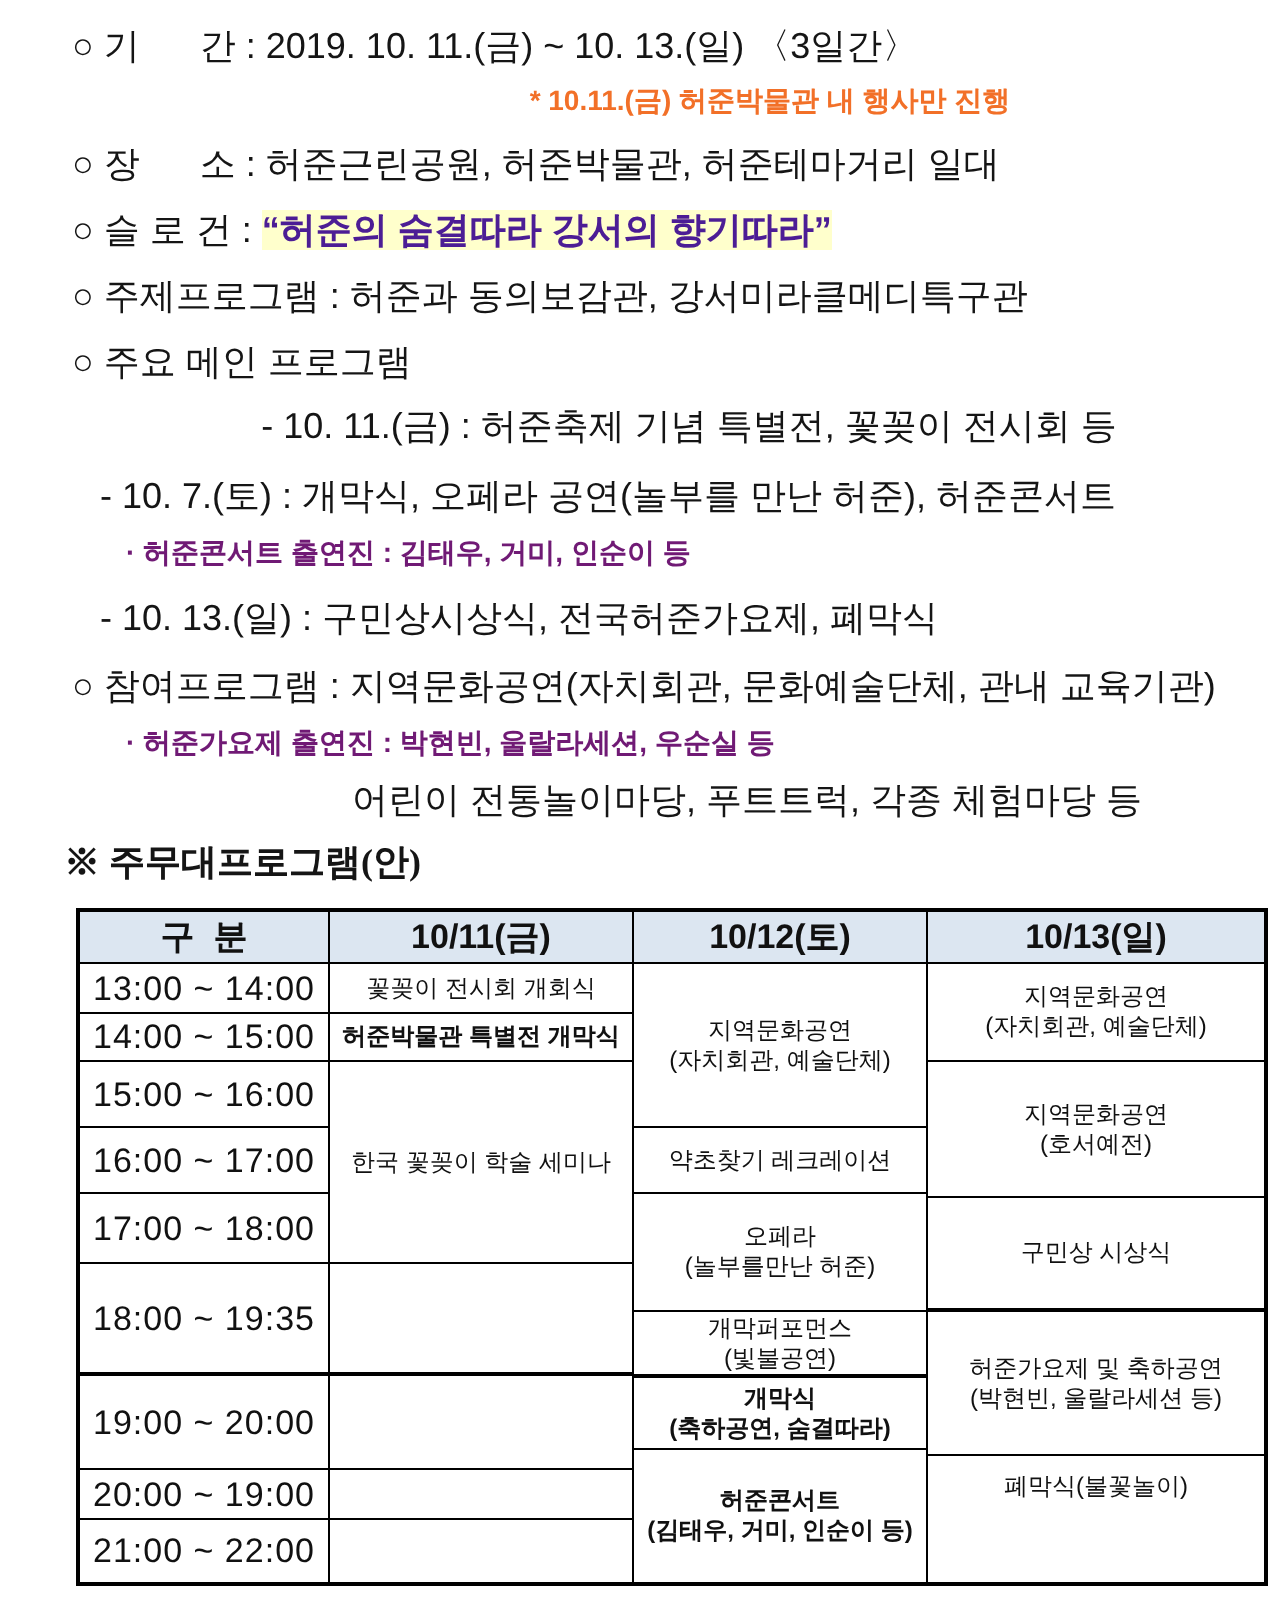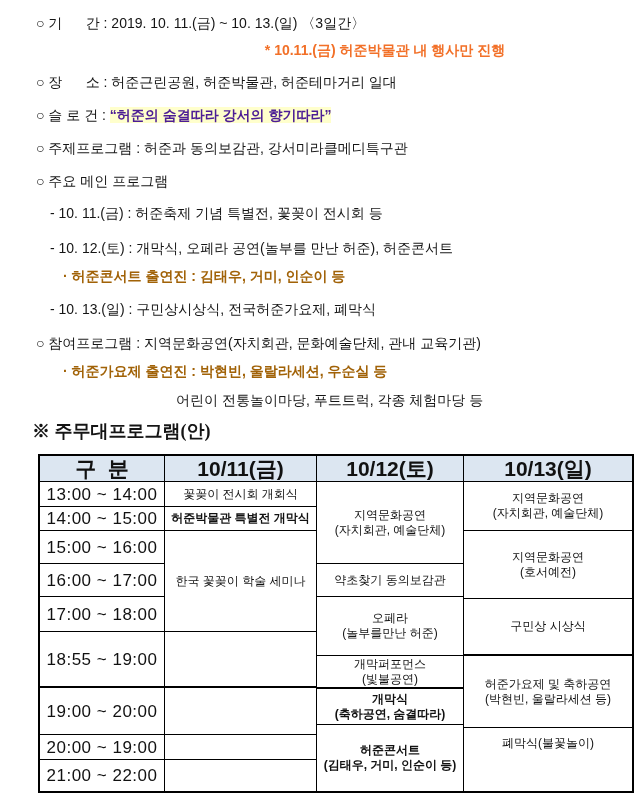--- a/index.html
+++ b/index.html
@@ -1,41 +1,41 @@
 <!DOCTYPE html>
 <html><head>
 <meta charset="utf-8">
 <style>
   html,body{margin:0;padding:0;background:#fff;}
   .page{
     position:relative;width:639px;height:800px;background:#fff;overflow:hidden;
     font-family:"Liberation Sans","DejaVu Sans",sans-serif;color:#111;
     box-sizing:border-box;padding:12px 0 0 36px;
   }
-  .line{margin:0;white-space:pre;font-size:14px;line-height:22px;color:#151515;}
+  .line{margin:0;white-space:pre;font-size:18px;line-height:22px;color:#151515;}
   .mt7{margin-top:7px;text-align:center;}  .mt8{margin-top:8px;}  .mt9{margin-top:9px;}
-  .mt10{margin-top:10px;}.mt11{margin-top:11px;}.mt12{margin-top:12px;}.mt13{margin-top:13px;}
+  .mt10{margin-top:10px;text-align:center;}.mt11{margin-top:11px;}.mt12{margin-top:12px;}.mt13{margin-top:13px;}
   .ind-dash{margin-left:14px;}
   .ind-dot{margin-left:27px;}
   .note{color:#F27028;font-weight:bold;font-size:14px;line-height:18px;margin-left:95px;}
-  .cast{color:#a16207;font-weight:bold;font-size:14px;line-height:18px;}
+  .cast{color:#701a75;font-weight:bold;font-size:14px;line-height:18px;}
   .slogan{color:#4c1d95;background:#FFFFCC;font-weight:bold;}
   .tbl-title{font-family:"Liberation Serif","DejaVu Serif",serif;font-weight:bold;font-size:18px;margin-left:-4px;}
   
   .stable{
     display:flex;border:2px solid #000;width:592px;margin-top:12px;margin-left:2px;
     box-sizing:content-box;background:#fff;
   }
   .tcol{box-sizing:border-box;border-right:1px solid #000;}
   .tcol:last-child{border-right:none;}
   .tcol-time{width:125px;} .tcol-d1{width:152px;} .tcol-d2{width:147px;} .tcol-d3{width:168px;}
   .hcell{
     box-sizing:border-box;height:26px;background:#DCE6F1;border-bottom:1px solid #000;
     display:flex;align-items:center;justify-content:center;
-    font-weight:bold;font-size:21px;white-space:pre;
+    font-weight:bold;font-size:17px;white-space:pre;
   }
   .cell{
     box-sizing:border-box;border-bottom:1px solid #000;
     display:flex;align-items:center;justify-content:center;text-align:center;
     font-size:12px;line-height:15px;white-space:pre-line;padding:0 2px;overflow:hidden;
   }
   .tcol .cell:last-child{border-bottom:none;}
   .cell.thick{border-bottom-width:2px;}
   .cell.time{font-size:17px;letter-spacing:0.5px;}
   .cell.b{font-weight:bold;}
@@ -45,59 +45,59 @@
 
 <div class="page">
 
   <p class="line">○ 기      간 : 2019. 10. 11.(금) ~ 10. 13.(일) 〈3일간〉</p>
   <p class="line note mt7">* 10.11.(금) 허준박물관 내 행사만 진행</p>
   <p class="line mt12">○ 장      소 : 허준근린공원, 허준박물관, 허준테마거리 일대</p>
   <p class="line mt11"><span>○ 슬 로 건 : </span><span class="slogan">“허준의 숨결따라 강서의 향기따라”</span></p>
   <p class="line mt11">○ 주제프로그램 : 허준과 동의보감관, 강서미라클메디특구관</p>
   <p class="line mt11">○ 주요 메인 프로그램</p>
   <p class="line mt10 ind-dash">- 10. 11.(금) : 허준축제 기념 특별전, 꽃꽂이 전시회 등</p>
-  <p class="line mt13 ind-dash">- 10. 12.(토) : 개막식, 오페라 공연(놀부를 만난 허준), 허준콘서트</p>
+  <p class="line mt13 ind-dash">- 10. 7.(토) : 개막식, 오페라 공연(놀부를 만난 허준), 허준콘서트</p>
   <p class="line cast mt8 ind-dot">· 허준콘서트 출연진 : 김태우, 거미, 인순이 등</p>
   <p class="line mt13 ind-dash">- 10. 13.(일) : 구민상시상식, 전국허준가요제, 폐막식</p>
   <p class="line mt12">○ 참여프로그램 : 지역문화공연(자치회관, 문화예술단체, 관내 교육기관)</p>
   <p class="line cast mt8 ind-dot">· 허준가요제 출연진 : 박현빈, 울랄라세션, 우순실 등</p>
   <p class="line mt9" style="margin-left:140px">어린이 전통놀이마당, 푸트트럭, 각종 체험마당 등</p>
   <p class="line tbl-title mt9">※ 주무대프로그램(안)</p>
 
   <div class="stable">
 
     <div class="tcol tcol-time">
       <div class="hcell">구  분</div>
       <div class="cell time" style="height:25px">13:00 ~ 14:00</div>
       <div class="cell time" style="height:24px">14:00 ~ 15:00</div>
       <div class="cell time" style="height:33px">15:00 ~ 16:00</div>
       <div class="cell time" style="height:33px">16:00 ~ 17:00</div>
       <div class="cell time" style="height:35px">17:00 ~ 18:00</div>
-      <div class="cell time thick" style="height:56px">18:55 ~ 19:00</div>
+      <div class="cell time thick" style="height:56px">18:00 ~ 19:35</div>
       <div class="cell time" style="height:47px">19:00 ~ 20:00</div>
       <div class="cell time" style="height:25px">20:00 ~ 19:00</div>
       <div class="cell time" style="height:31px">21:00 ~ 22:00</div>
     </div>
 
     <div class="tcol tcol-d1">
       <div class="hcell">10/11(금)</div>
       <div class="cell" style="height:25px">꽃꽂이 전시회 개회식</div>
       <div class="cell b" style="height:24px">허준박물관 특별전 개막식</div>
       <div class="cell" style="height:101px">한국 꽃꽂이 학술 세미나</div>
       <div class="cell thick" style="height:56px"></div>
       <div class="cell" style="height:47px"></div>
       <div class="cell" style="height:25px"></div>
       <div class="cell" style="height:31px"></div>
     </div>
 
     <div class="tcol tcol-d2">
       <div class="hcell">10/12(토)</div>
       <div class="cell" style="height:82px">지역문화공연
 (자치회관, 예술단체)</div>
-      <div class="cell" style="height:33px">약초찾기 동의보감관</div>
+      <div class="cell" style="height:33px">약초찾기 레크레이션</div>
       <div class="cell" style="height:59px">오페라
 (놀부를만난 허준)</div>
       <div class="cell thick" style="height:33px">개막퍼포먼스
 (빛불공연)</div>
       <div class="cell b" style="height:36px">개막식
 (축하공연, 숨결따라)</div>
       <div class="cell b" style="height:66px">허준콘서트
 (김태우, 거미, 인순이 등)</div>
     </div>
 

